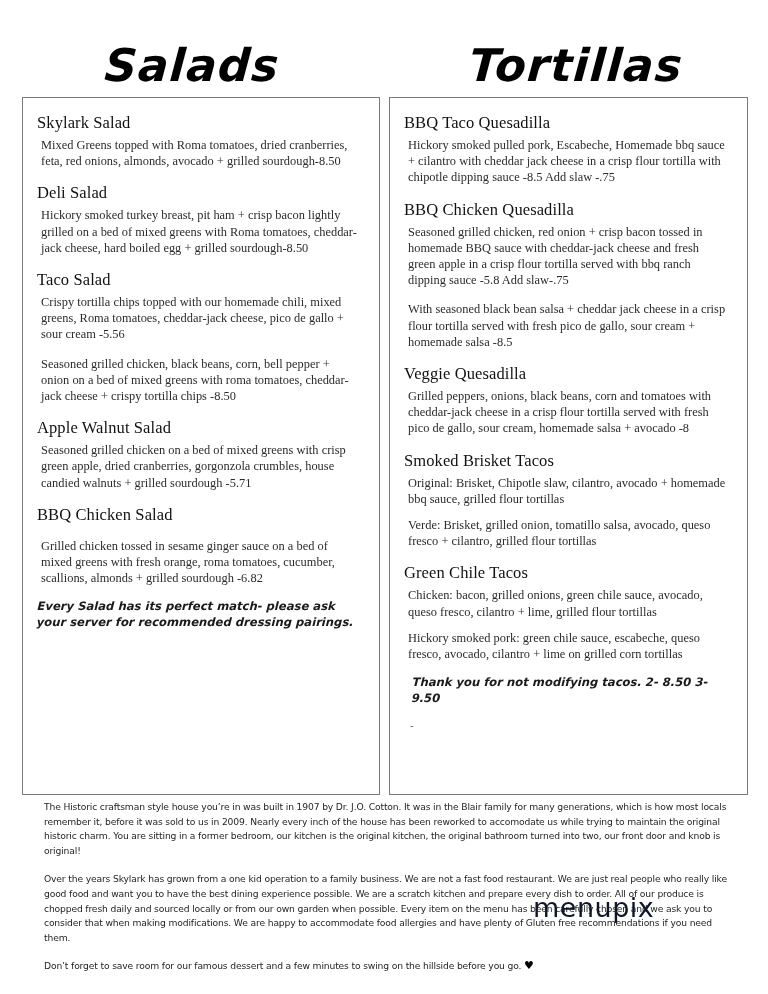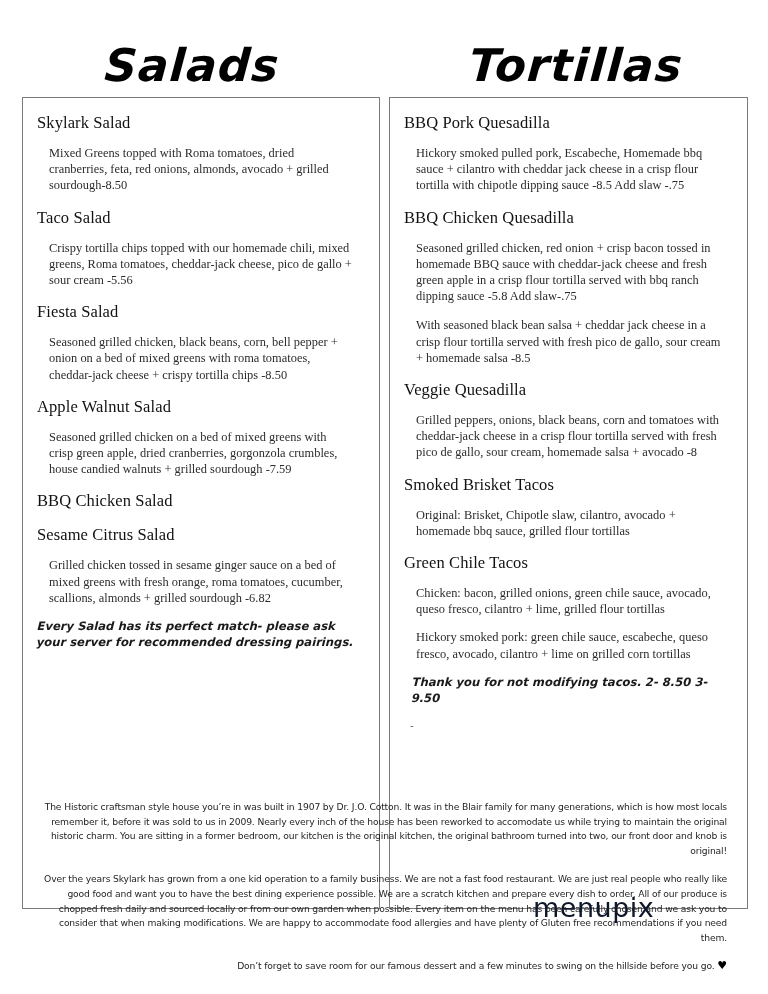--- a/index.html
+++ b/index.html
@@ -47,21 +47,21 @@
     white-space: nowrap;
     transform: skewX(-4deg);
   }
 
   
   .boxes {
     position: absolute;
     top: 97px;
     left: 22px;
     width: 726px;
-    height: 812px;
+    height: 698px;
     display: flex;
     gap: 9px;
     box-sizing: border-box;
   }
   .menu-box {
     border: 1.5px solid #7b7b7b;
     box-sizing: border-box;
     padding: 14px 14px 8px 14px;
     background: #ffffff;
     overflow: hidden;
@@ -81,21 +81,21 @@
     font-weight: 400;
     color: #111111;
     margin: 0 0 1px 0;
     letter-spacing: 0.1px;
   }
   .item-desc {
     font-family: "Liberation Serif", "DejaVu Serif", serif;
     font-size: 12.4px;
     line-height: 16.2px;
     color: #2b2b2b;
-    margin: 12px;
+    margin: 4px;
     letter-spacing: 0.01px;
   }
   .item-desc + .item-desc { margin-top: 10px; }
 
   .note {
     font-family: "DejaVu Sans", "Liberation Sans", sans-serif;
     font-style: italic;
     font-weight: 700;
     font-size: 11.6px;
     line-height: 15.5px;
@@ -111,27 +111,26 @@
     font-size: 11px;
     color: #555;
     margin: 16px 0 0 6px;
     line-height: 6px;
   }
 
   
   .footer {
     position: absolute;
     top: 800px;
-    left: 37px;
+    left: 44px;
     width: 690px;
     font-family: "DejaVu Sans", "Liberation Sans", sans-serif;
     font-size: 9.2px;
     line-height: 14.6px;
     color: #1f1f1f;
-    text-align: right;
   }
   .footer p {
     margin: 0 0 14px 0;
     letter-spacing: -0.15px;
   }
   .footer p:last-child { margin-bottom: 2px; }
   .heart {
     font-family: "DejaVu Sans", sans-serif;
     font-size: 11px;
     color: #000;
@@ -163,72 +162,75 @@
 
   <div class="boxes">
 
     <div class="menu-box left">
 
       <div class="item">
         <div class="item-name">Skylark Salad</div>
         <div class="item-desc">Mixed Greens topped with Roma tomatoes, dried cranberries, feta, red onions, almonds, avocado + grilled sourdough-8.50</div>
       </div>
 
+      <div class="item">
+        <div class="item-name">Deli Salad</div>
+        <div class="item-desc">Hickory smoked turkey breast, pit ham + crisp bacon lightly grilled on a bed of mixed greens with Roma tomatoes, cheddar-jack cheese, hard boiled egg + grilled sourdough-8.50</div>
+      </div>
 
       <div class="item">
         <div class="item-name">Taco Salad</div>
         <div class="item-desc">Crispy tortilla chips topped with our homemade chili, mixed greens, Roma tomatoes, cheddar-jack cheese, pico de gallo + sour cream -5.56</div>
       </div>
 
       <div class="item">
-        <div class="item-name">Fiesta Salad</div>
         <div class="item-desc">Seasoned grilled chicken, black beans, corn, bell pepper + onion on a bed of mixed greens with roma tomatoes, cheddar-jack cheese + crispy tortilla chips -8.50</div>
       </div>
 
       <div class="item">
         <div class="item-name">Apple Walnut Salad</div>
-        <div class="item-desc">Seasoned grilled chicken on a bed of mixed greens with crisp green apple, dried cranberries, gorgonzola crumbles, house candied walnuts + grilled sourdough -7.59</div>
+        <div class="item-desc">Seasoned grilled chicken on a bed of mixed greens with crisp green apple, dried cranberries, gorgonzola crumbles, house candied walnuts + grilled sourdough -5.71</div>
       </div>
 
       <div class="item">
         <div class="item-name">BBQ Chicken Salad</div>
       </div>
 
       <div class="item">
-        <div class="item-name">Sesame Citrus Salad</div>
         <div class="item-desc">Grilled chicken tossed in sesame ginger sauce on a bed of mixed greens with fresh orange, roma tomatoes, cucumber, scallions, almonds + grilled sourdough -6.82</div>
       </div>
 
       <div class="note">Every Salad has its perfect match- please ask your server for recommended dressing pairings.</div>
     </div>
 
     <div class="menu-box right">
 
       <div class="item">
-        <div class="item-name">BBQ Pork Quesadilla</div>
+        <div class="item-name">BBQ Taco Quesadilla</div>
         <div class="item-desc">Hickory smoked pulled pork, Escabeche, Homemade bbq sauce + cilantro with cheddar jack cheese in a crisp flour tortilla with chipotle dipping sauce -8.5 Add slaw -.75</div>
       </div>
 
       <div class="item">
         <div class="item-name">BBQ Chicken Quesadilla</div>
         <div class="item-desc">Seasoned grilled chicken, red onion + crisp bacon tossed in homemade BBQ sauce with cheddar-jack cheese and fresh green apple in a crisp flour tortilla served with bbq ranch dipping sauce -5.8 Add slaw-.75</div>
       </div>
 
       <div class="item">
         <div class="item-desc">With seasoned black bean salsa + cheddar jack cheese in a crisp flour tortilla served with fresh pico de gallo, sour cream + homemade salsa -8.5</div>
       </div>
 
       <div class="item">
         <div class="item-name">Veggie Quesadilla</div>
         <div class="item-desc">Grilled peppers, onions, black beans, corn and tomatoes with cheddar-jack cheese in a crisp flour tortilla served with fresh pico de gallo, sour cream, homemade salsa + avocado -8</div>
       </div>
 
       <div class="item">
         <div class="item-name">Smoked Brisket Tacos</div>
         <div class="item-desc">Original:  Brisket, Chipotle slaw, cilantro, avocado + homemade bbq sauce, grilled flour tortillas</div>
+        <div class="item-desc">Verde: Brisket, grilled onion, tomatillo salsa, avocado, queso fresco + cilantro, grilled flour tortillas</div>
       </div>
 
       <div class="item">
         <div class="item-name">Green Chile Tacos</div>
         <div class="item-desc">Chicken: bacon, grilled onions, green chile sauce, avocado, queso fresco, cilantro + lime, grilled flour tortillas</div>
         <div class="item-desc">Hickory smoked pork: green chile sauce, escabeche, queso fresco, avocado, cilantro + lime on  grilled corn tortillas</div>
       </div>
 
       <div class="note indent">Thank you for not modifying tacos. 2- 8.50  3- 9.50</div>
       <div class="stray-mark">-</div>

